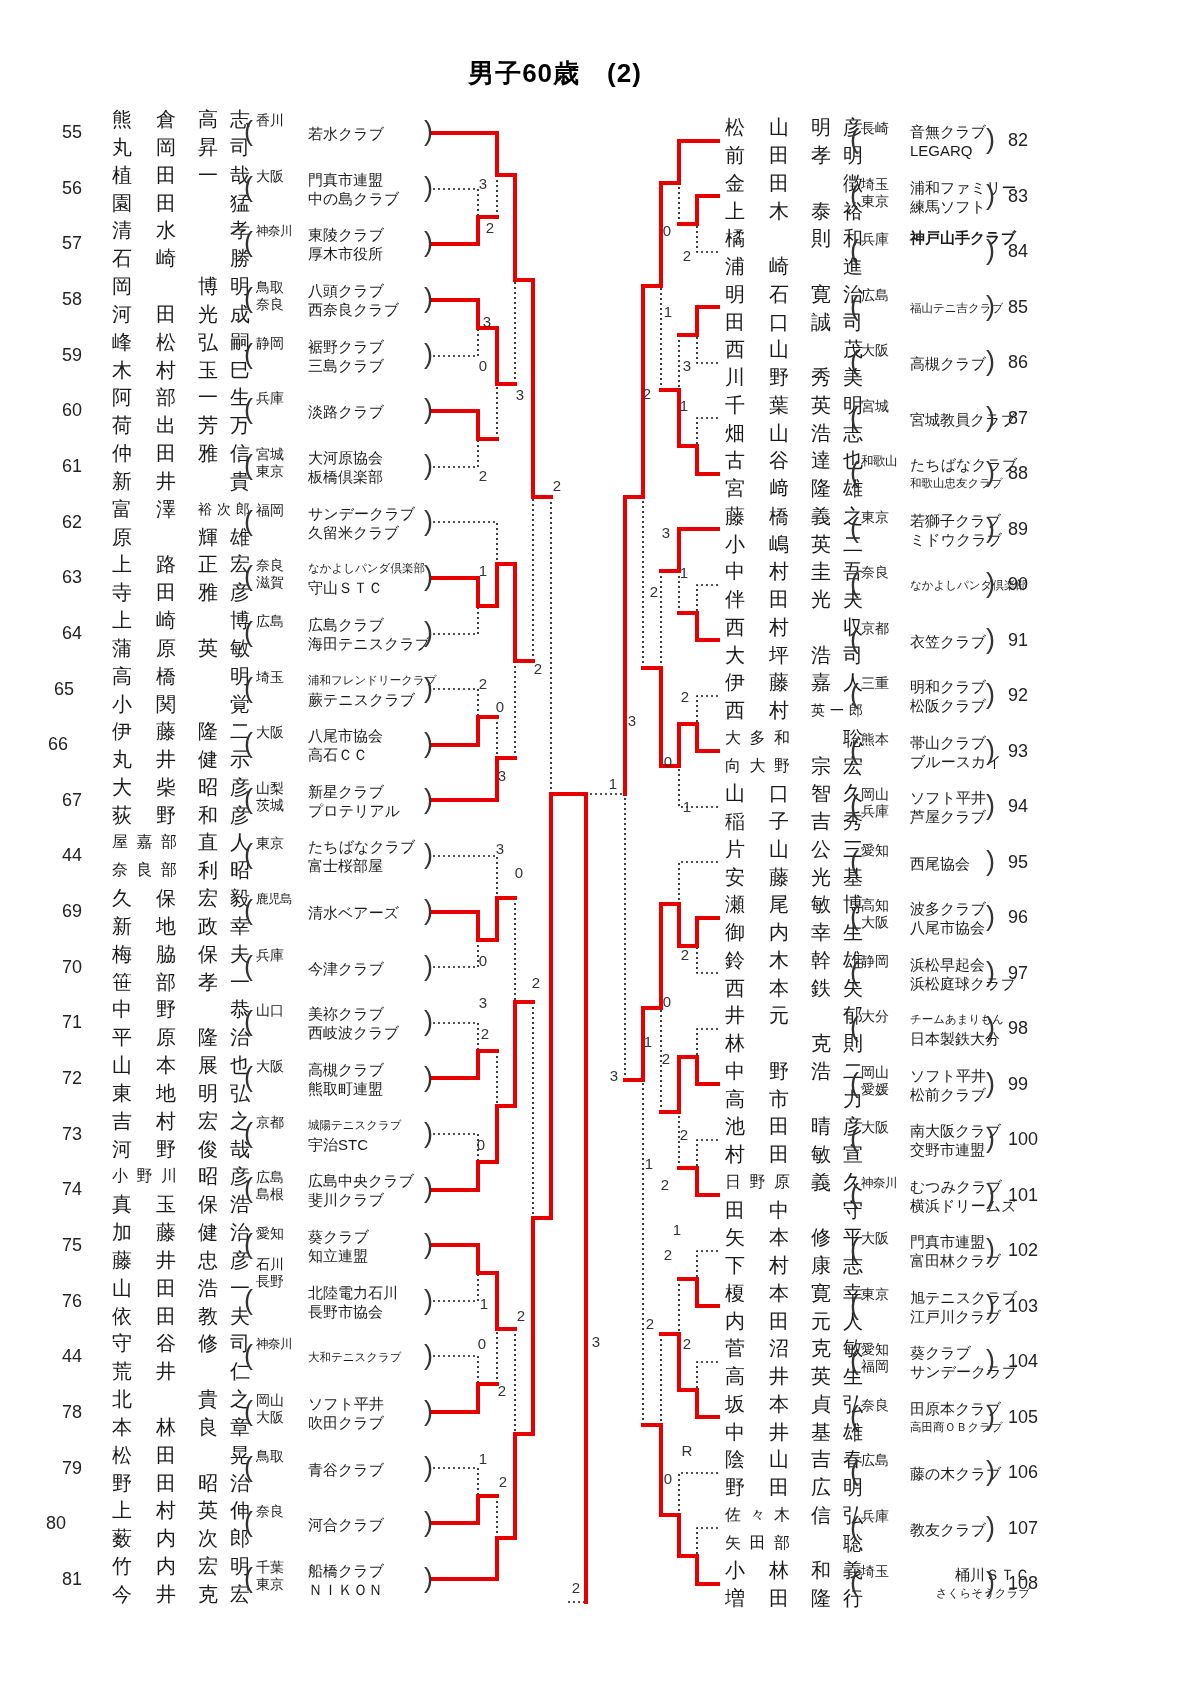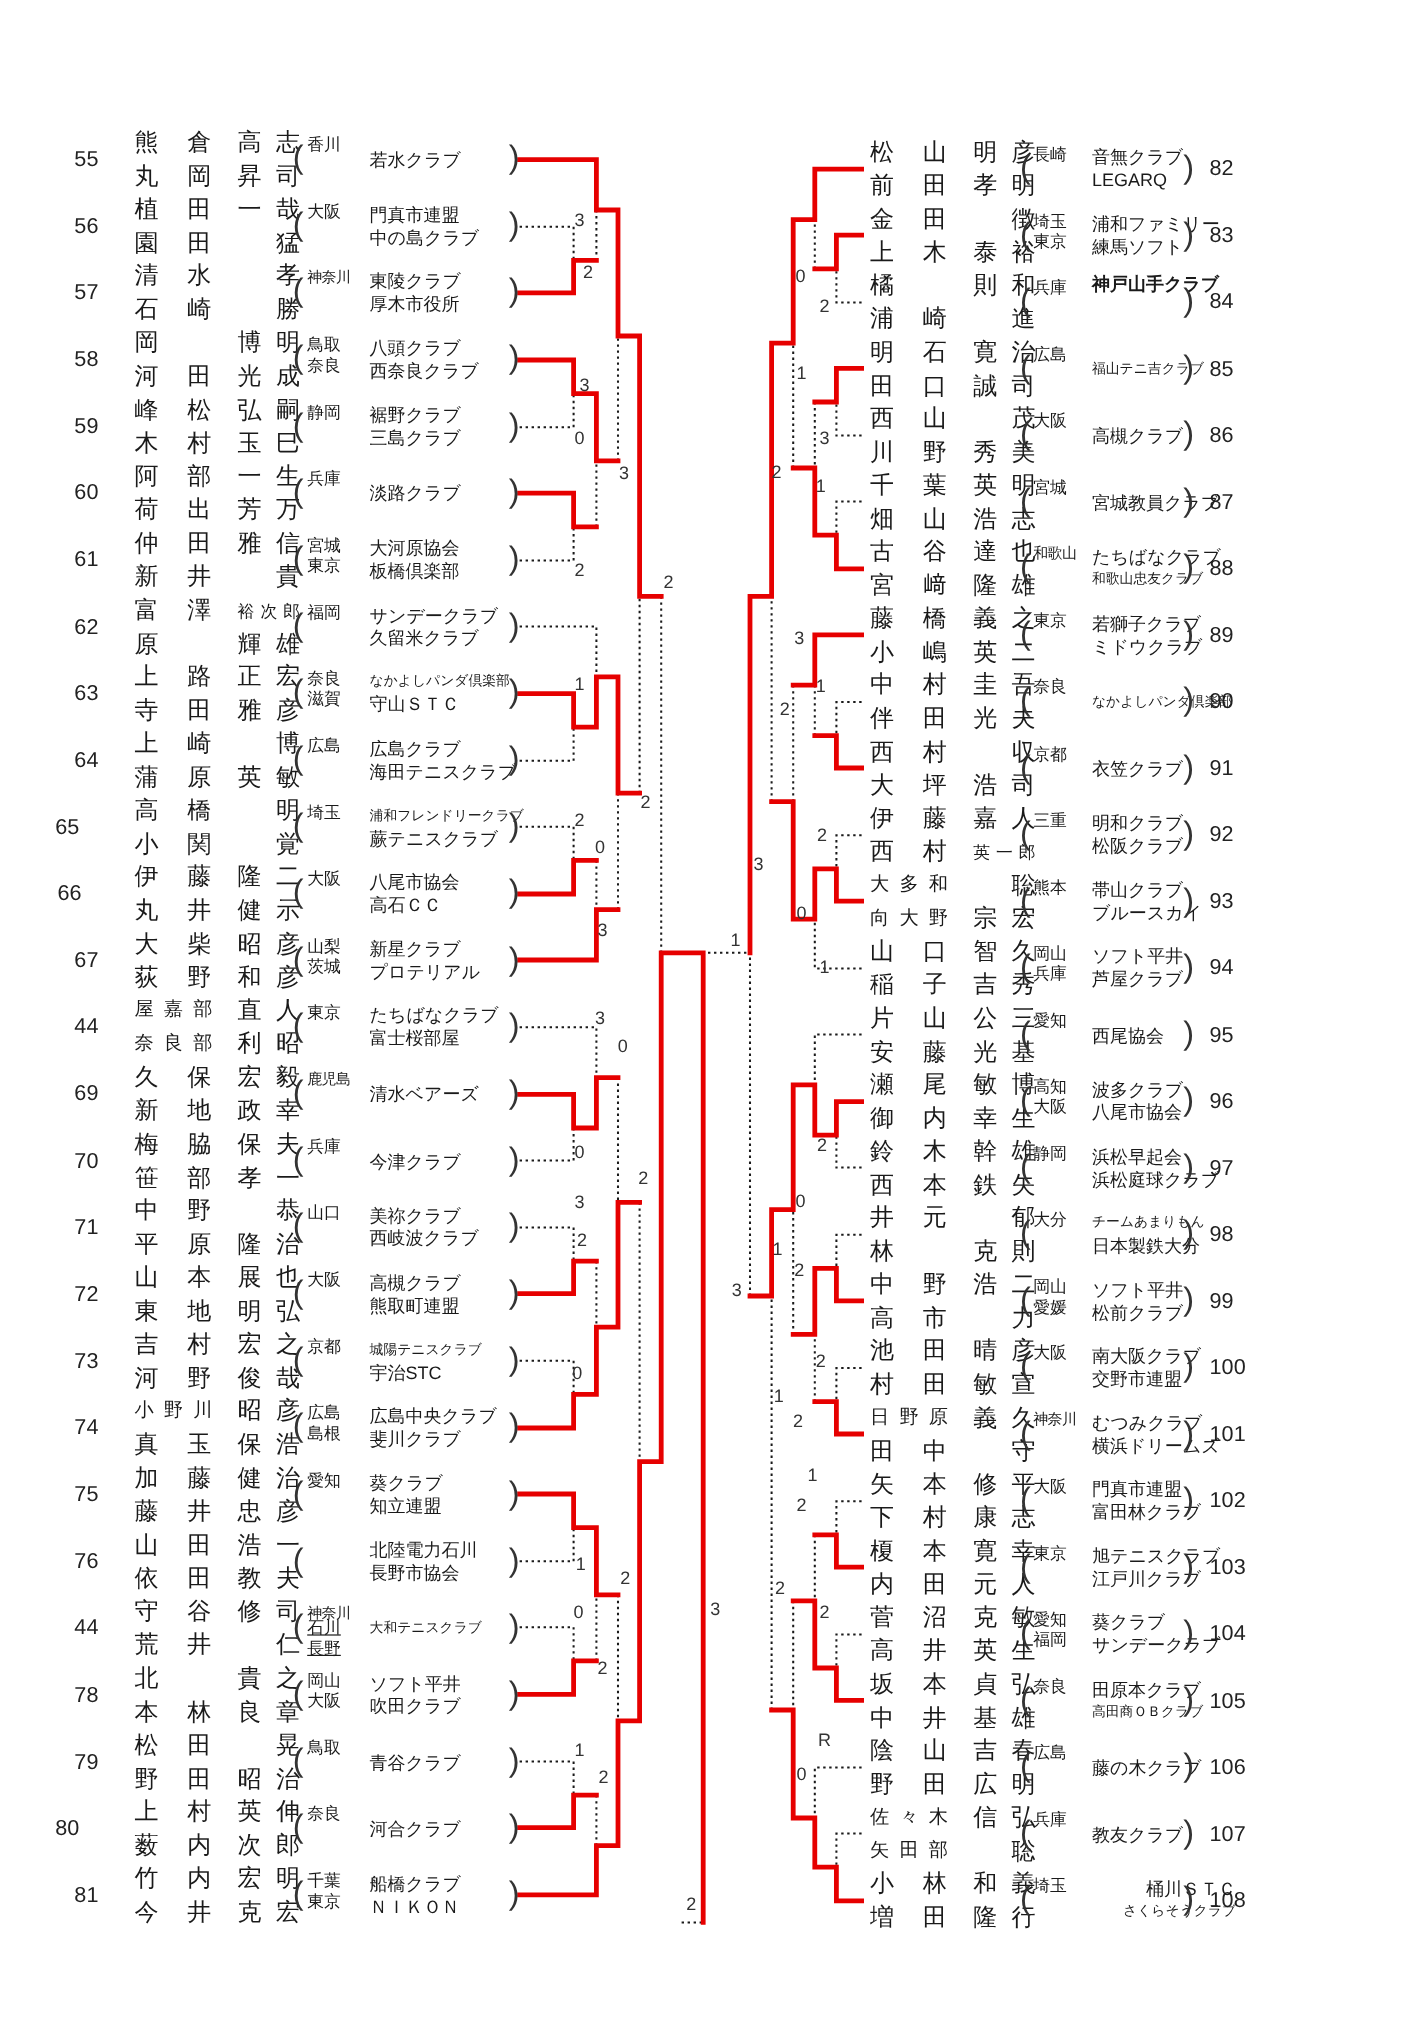--- a/index.html
+++ b/index.html
@@ -22,20 +22,21 @@
   .prefs .p3{font-size:12.5px;letter-spacing:-0.5px;}
   .clubs{position:absolute;width:120px;display:flex;flex-direction:column;
          justify-content:center;font-size:15px;line-height:19px;white-space:nowrap;}
   .clubs .small{font-size:11.5px;}
   .score{position:absolute;width:16px;text-align:center;font-size:15px;color:#333;}
 </style>
 </head>
 <body>
 
 <div id="page">
+  <div id="title">男子60歳　(2)</div>
 
   <svg id="bracket-svg" width="1190" height="1682" viewBox="0 0 1190 1682">
     <path d="M433,189H478V217 M433,356H478V328 M433,467H478V439 M497,217V175 M497,439V384 M515,384V280
          M433,522H497V564 M433,634H478V606 M433,689H478V717 M497,717V758 M515,758V661 M533,661V497
          M433,856H497V898 M433,967H478V940 M515,898V1002 M433,1023H478V1051 M433,1134H478V1162
          M497,1051V1106 M433,1301H478V1273 M433,1356H478V1384 M497,1384V1329 M515,1329V1434
          M433,1468H478V1496 M497,1496V1538 M533,1002V1218 M551,497V794 M622,794H586 M568,1602H586
          M718,252H697V224 M679,224V183 M718,363H697V335 M718,418H697V446 M679,335V390 M661,390V286
          M718,585H697V613 M679,613V571 M661,571V668 M718,696H697V724 M718,807H679V766 M643,668V497
          M718,862H679V904 M718,973H697V946 M625,1080V794 M718,1029H697V1057 M718,1140H697V1168
@@ -364,21 +365,21 @@
         <div class="prefs" style="left: 256px; top: 613px; height: 42px;">
           <div>広島</div>
         </div>
         <div class="clubs" style="left: 308px; top: 613px; height: 42px;">
           <div>広島クラブ</div>
           <div>海田テニスクラブ</div>
         </div>
         <div class="paren" style="left: 424px; top: 617px;">)</div>
       </div>
       <div>
-        <div class="num" style="left: 46px; width: 36px; top: 679px; text-align: left;">65</div>
+        <div class="num" style="left: 46px; width: 36px; top: 679px; text-align: center;">65</div>
         <div class="nline" style="left: 112px; top: 663px; width: 150px;">
           <span class="sei">
             <span>高</span>
             <span>橋</span>
           </span>
           <span class="mei one">
             <span>明</span>
           </span>
         </div>
         <div class="nline" style="left: 112px; top: 691px; width: 150px;">
@@ -738,21 +739,21 @@
           <span class="sei">
             <span>依</span>
             <span>田</span>
           </span>
           <span class="mei">
             <span>教</span>
             <span>夫</span>
           </span>
         </div>
         <div class="paren" style="left: 244px; top: 1285px;">(</div>
-        <div class="prefs" style="left: 256px; top: 1348px; height: 42px; text-decoration: underline;">
+        <div class="prefs" style="left: 256px; top: 1256px; height: 42px;">
           <div>石川</div>
           <div>長野</div>
         </div>
         <div class="clubs" style="left: 308px; top: 1281px; height: 42px;">
           <div>北陸電力石川</div>
           <div>長野市協会</div>
         </div>
         <div class="paren" style="left: 424px; top: 1285px;">)</div>
       </div>
       <div>

